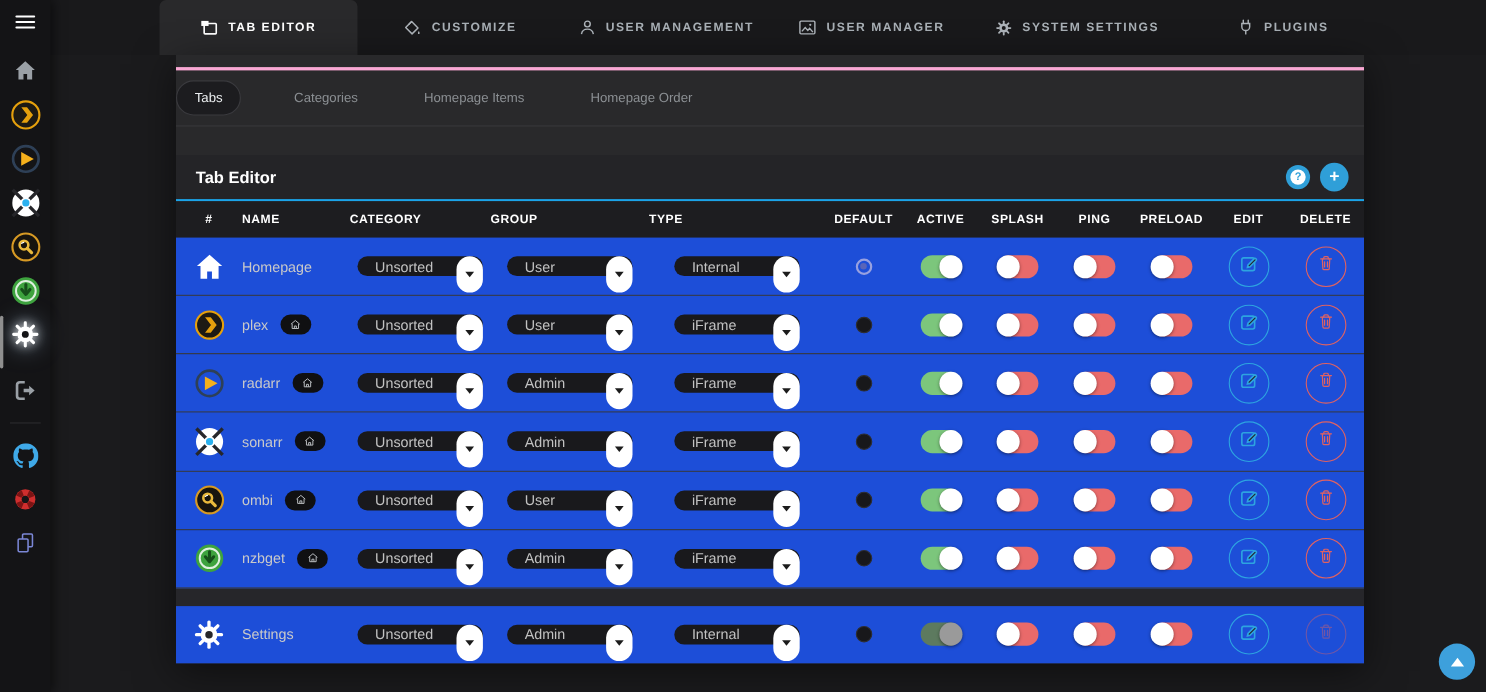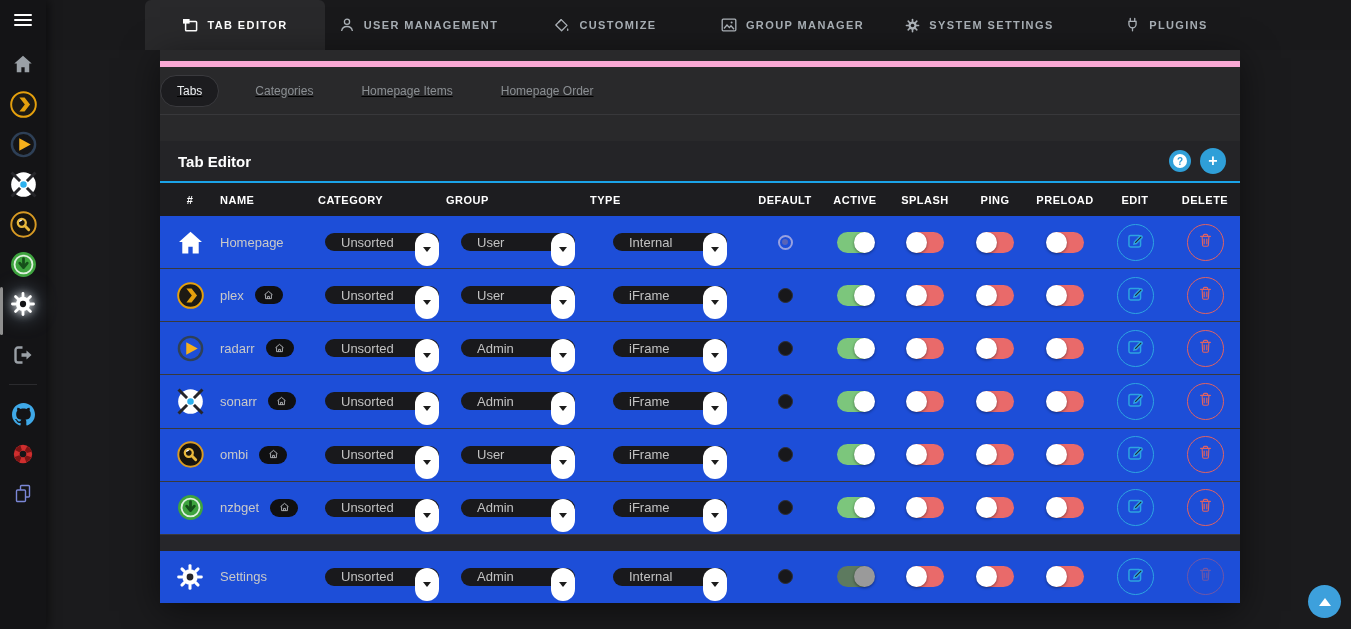--- a/index.html
+++ b/index.html
@@ -25,22 +25,22 @@
          font-size:11px; font-weight:bold; letter-spacing:1.4px; cursor:pointer; white-space:nowrap; }
   .tab .t-icon { display:flex; }
   .tab.active { background:#29292b; width:180px; margin-left:99px; border-radius:6px 6px 0 0; color:#fff; }
   .tab:not(.active) { flex:1; }
   .tabbar-spacer { width:91px; }
 
   .page { position:absolute; left:114px; top:50px; width:1080px; height:553px; background:#29292b;
           box-shadow:0 8px 34px rgba(0,0,0,.5); }
 
   
-  .subtabs { margin-top:11px; height:54px; border-top:6px solid #f9a8d4; border-bottom:1px solid #38383b;
-             display:flex; align-items:center; gap:24px;text-decoration:underline; }
+  .subtabs { margin-top:11px; height:54px; border-top:3px solid #f9a8d4; border-bottom:1px solid #38383b;
+             display:flex; align-items:center; gap:36px; }
   .subtab { font-size:12px; color:#8b8f93; cursor:pointer; padding:8px 12px; }
   .subtab.active { background:#1c1c1f; border:1px solid #3a3a3e; border-radius:17px; color:#eceff1; padding:8px 16px; }
 
   
   .card { position:absolute; left:0; top:91px; right:0; bottom:0; display:flex; flex-direction:column; background:#242427; }
   .card-header { height:42px; display:flex; align-items:center; padding:0 14px 0 18px;
                  border-bottom:2px solid #1ba3e8; }
   .card-title { flex:1; color:#fff; font-size:15px; font-weight:bold; }
   .help-btn { width:22px; height:22px; border-radius:50%; background:#2f9fd8; display:flex; align-items:center;
               justify-content:center; cursor:pointer; margin-right:9px; }
@@ -225,46 +225,46 @@
         <span class="t-icon">
           <svg width="16" height="14" viewBox="0 0 16 14">
             <rect x="3.6" y="3.4" width="11" height="9.4" rx="0.8" fill="none" stroke="#fff" stroke-width="1.5"></rect>
             <rect x="1" y="1" width="6.6" height="4.6" fill="#fff"></rect>
           </svg>
         </span>
         <span>TAB EDITOR</span>
       </div>
       <div class="tab">
         <span class="t-icon">
-          <svg width="16" height="16" viewBox="0 0 16 16" fill="none" stroke="#aeb4ba" stroke-width="1.3">
-            <circle cx="8" cy="4.8" r="2.6"></circle>
-            <path d="M2.6 14c.5-3 2.6-4.5 5.4-4.5s4.9 1.5 5.4 4.5"></path>
-          </svg>
-        </span>
-        <span>USER MANAGEMENT</span>
-      </div>
-      <div class="tab">
-        <span class="t-icon">
           <svg width="16" height="15" viewBox="0 0 16 15" fill="none" stroke="#aeb4ba" stroke-width="1.3">
             <path d="M7.2 1.6 13 7.4 7.6 12.8 1.8 7z" stroke-linejoin="round"></path>
             <path d="M4.6 4.2 7.4 1.4"></path>
             <path d="M13.9 10.3c.8 1.2.8 2.7-.2 2.7s-1-1.5-.2-2.7z" fill="#aeb4ba" stroke="none"></path>
           </svg>
         </span>
         <span>CUSTOMIZE</span>
+      </div>
+      <div class="tab">
+        <span class="t-icon">
+          <svg width="16" height="16" viewBox="0 0 16 16" fill="none" stroke="#aeb4ba" stroke-width="1.3">
+            <circle cx="8" cy="4.8" r="2.6"></circle>
+            <path d="M2.6 14c.5-3 2.6-4.5 5.4-4.5s4.9 1.5 5.4 4.5"></path>
+          </svg>
+        </span>
+        <span>USER MANAGEMENT</span>
       </div>
       <div class="tab">
         <span class="t-icon">
           <svg width="16" height="14" viewBox="0 0 16 14" fill="none" stroke="#aeb4ba" stroke-width="1.3">
             <rect x="1.2" y="1.2" width="13.6" height="11.6" rx="1"></rect>
             <path d="M3 10.5 6 7l2.4 2.6L10 7.8l3 3.4"></path>
             <circle cx="10.6" cy="4.6" r="1" fill="#aeb4ba" stroke="none"></circle>
           </svg>
         </span>
-        <span>GROUP MANAGER</span>
+        <span>USER MANAGER</span>
       </div>
       <div class="tab">
         <span class="t-icon">
           <svg width="15" height="15" viewBox="0 0 24 24">
             <g fill="#aeb4ba">
               <circle cx="12" cy="12" r="6.6"></circle>
               <rect x="10.7" y="1" width="2.6" height="5.4" rx="1.2" transform="rotate(0 12 12)"></rect>
               <rect x="10.7" y="1" width="2.6" height="5.4" rx="1.2" transform="rotate(45 12 12)"></rect>
               <rect x="10.7" y="1" width="2.6" height="5.4" rx="1.2" transform="rotate(90 12 12)"></rect>
               <rect x="10.7" y="1" width="2.6" height="5.4" rx="1.2" transform="rotate(135 12 12)"></rect>

